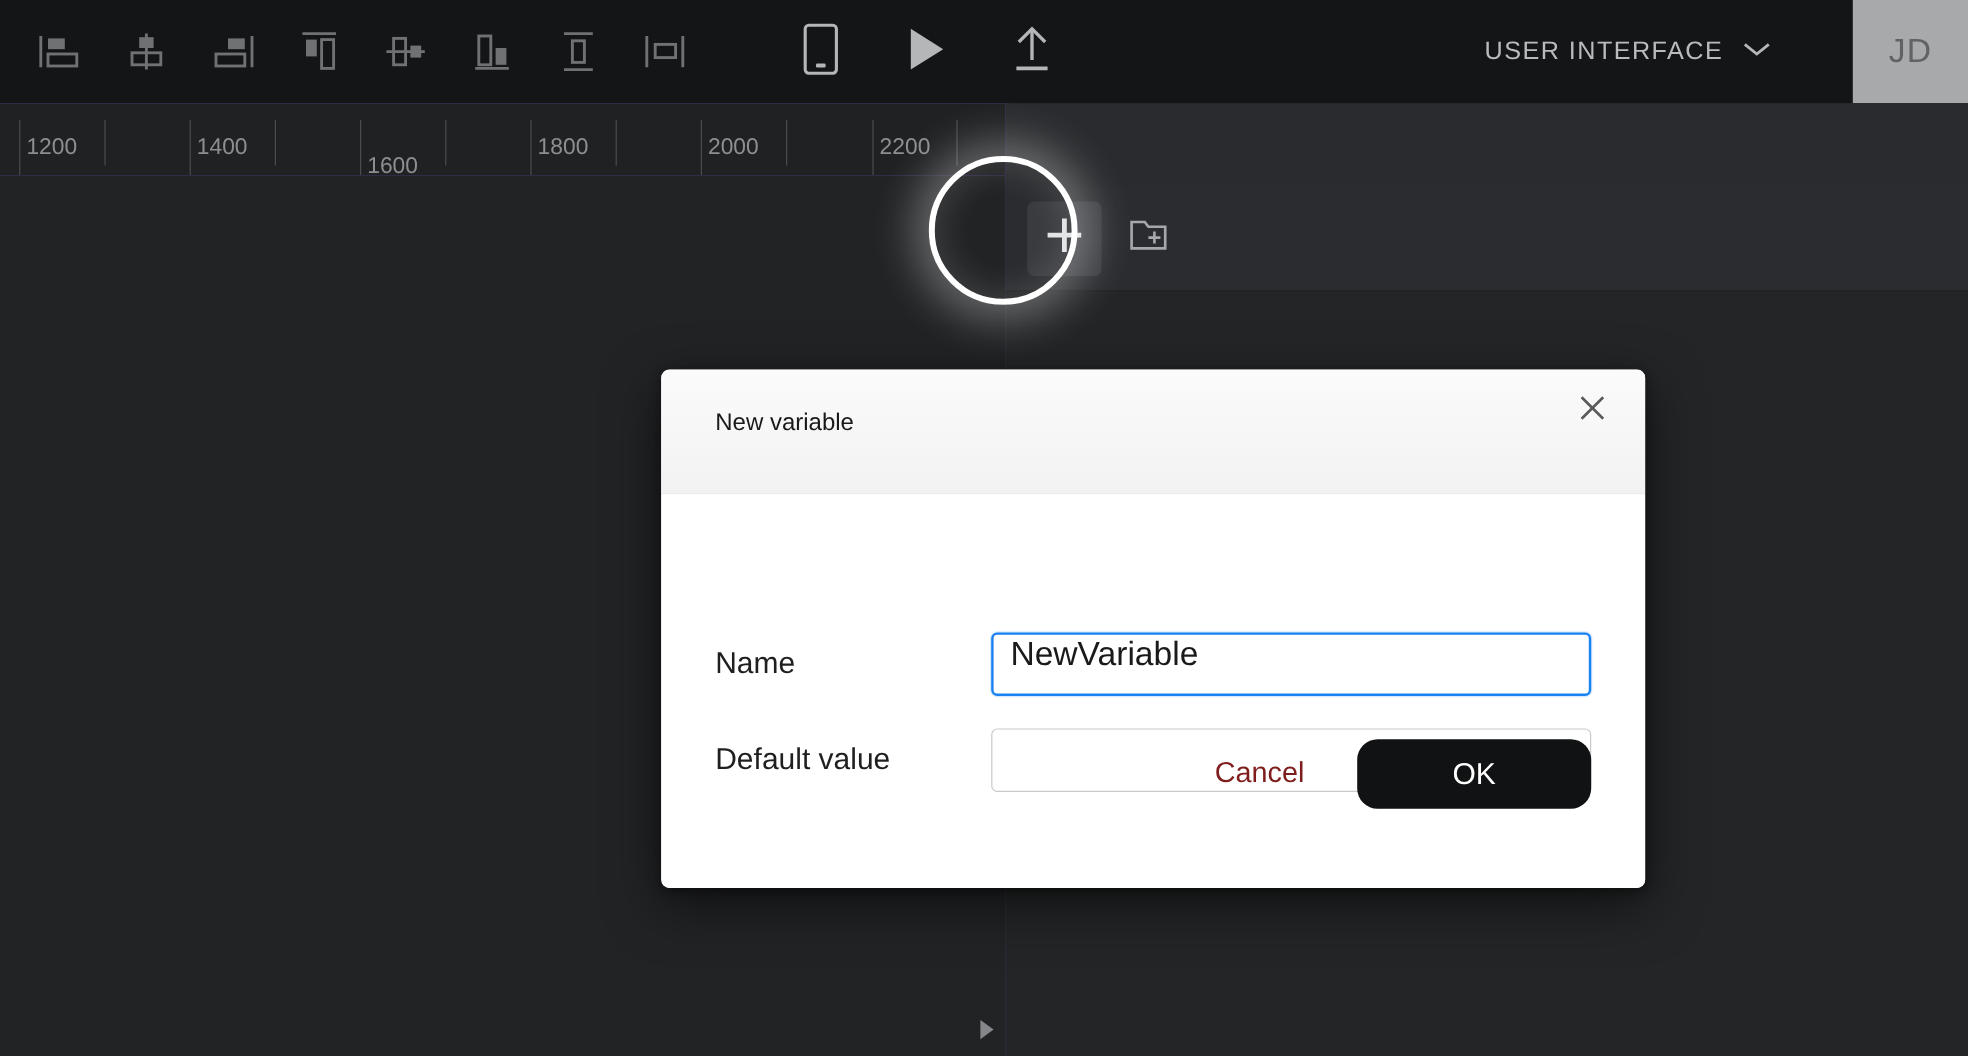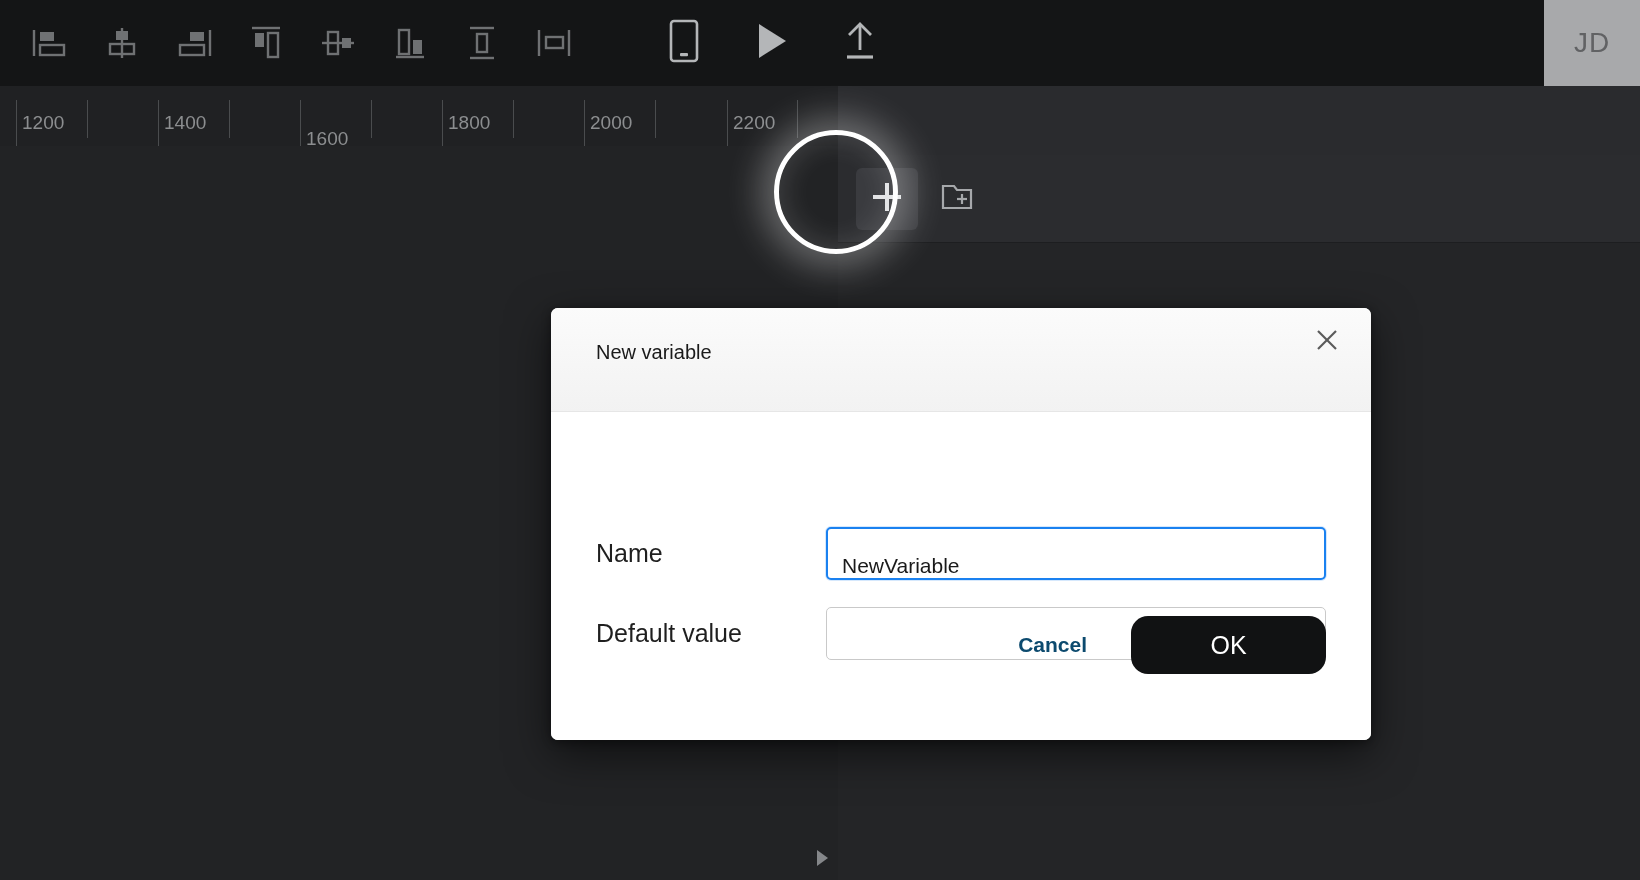--- a/index.html
+++ b/index.html
@@ -216,49 +216,48 @@
   .form-row.r2 { left: 45px; top: 195px; }
   .form-label {
     width: 230px;
     font-size: 25px;
     color: #1f1f1f;
   }
   .form-input {
     width: 500px; height: 53px;
     border-radius: 5px;
     background: #fff;
-    font-size: 21px;
+    font-size: 28px;
     color: #1a1a1a;
     padding: 0 14px;
-    display: flex; align-items: flex-end;
+    display: flex; align-items: flex-start;
     font-family: "Liberation Sans", sans-serif;
     outline: none;
   }
   .form-input.focused {
     border: 2px solid #1a81f0;
     box-shadow: 0 0 0 1px rgba(26,129,240,0.18);
   }
   .form-input.plain {
     border: 1px solid #c9c9c9;
   }
   .form-input .placeholder { color: #b0b0b0; }
 
   .modal-actions {
     position: absolute;
     right: 45px; bottom: 66px;
     display: flex; align-items: center; gap: 18px;
   }
   .btn-text {
-    font-size: 21px;
-    color: #0c4a6e;
+    font-size: 24px;
+    color: #7f1d1d;
     padding: 14px 26px;
     cursor: pointer;
     background: none; border: none;
     font-family: "Liberation Sans", sans-serif;
-    font-weight: bold;
   }
   .btn-primary {
     font-size: 25px;
     color: #ffffff;
     background: #111213;
     border: none;
     border-radius: 17px;
     width: 195px; height: 58px;
     cursor: pointer;
     font-family: "Liberation Sans", sans-serif;
@@ -374,20 +373,28 @@
         <span>
           <svg width="36" height="42" viewBox="0 0 36 42">
             <line x1="18" y1="4" x2="18" y2="30" stroke="#b4b6b8" stroke-width="2.8"></line>
             <polyline points="7,15 18,4 29,15" fill="none" stroke="#b4b6b8" stroke-width="2.8"></polyline>
             <line x1="5" y1="37" x2="31" y2="37" stroke="#b4b6b8" stroke-width="3.2"></line>
           </svg>
         </span>
       </div>
     </div>
 
+    <div class="brand-area">
+      <span class="brand-label">USER INTERFACE</span>
+      <span class="chev">
+        <svg width="24" height="14" viewBox="0 0 24 14">
+          <polyline points="2,3 12,11 22,3" fill="none" stroke="#b4b6b8" stroke-width="2.4"></polyline>
+        </svg>
+      </span>
+    </div>
 
     <div class="avatar">
       <span>JD</span>
     </div>
   </div>
 
   <div class="canvas-area">
     <div class="ruler" id="ruler">
         <div class="tick major" style="left: 16px;"></div>
         <div class="tick major" style="left: 158px;"></div>

